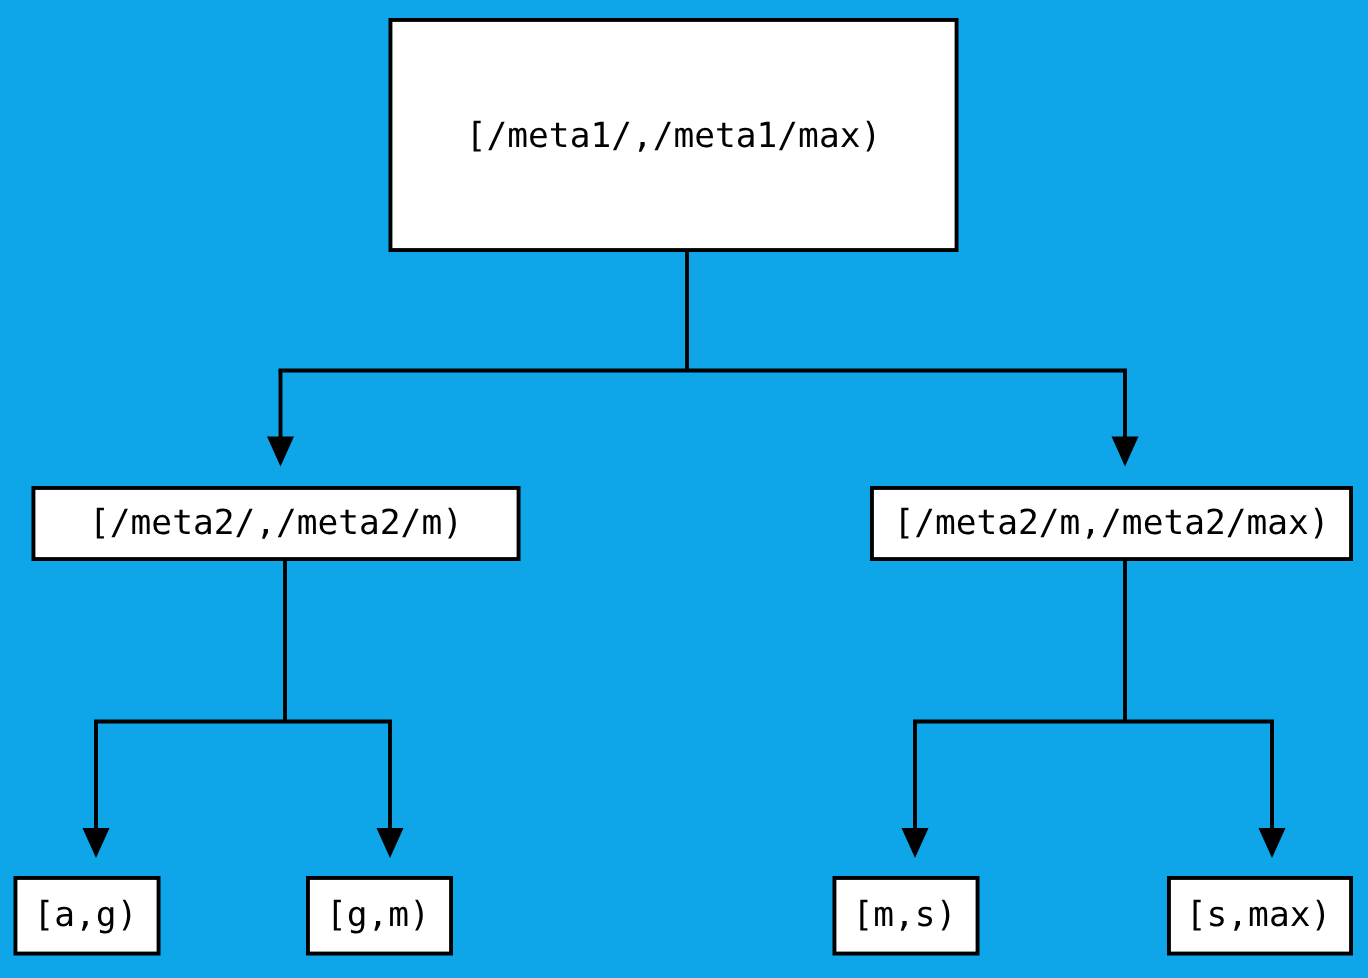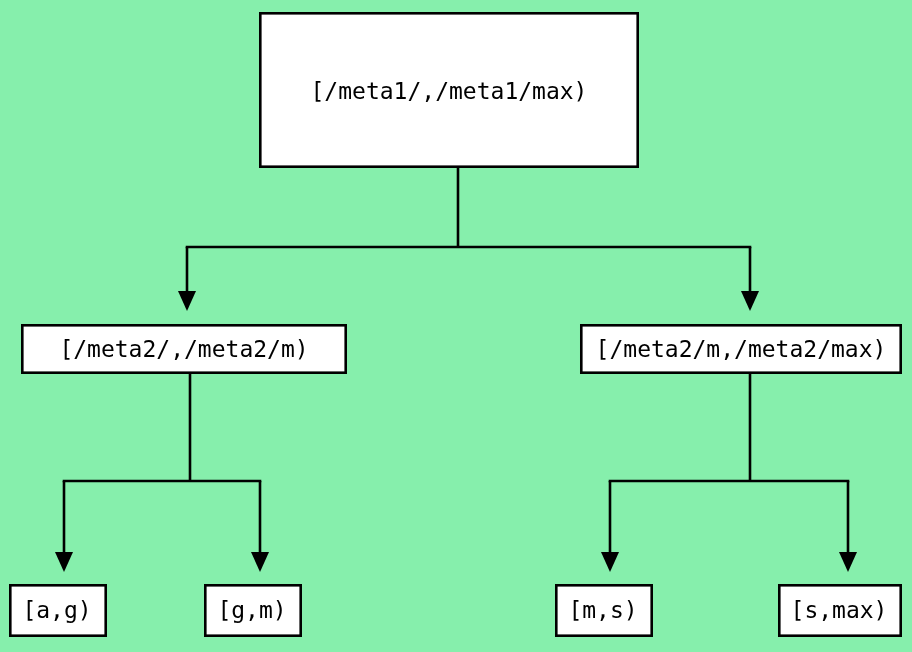--- a/index.html
+++ b/index.html
@@ -10,21 +10,21 @@
   body {
     width: 912px;
     height: 652px;
     font-family: "DejaVu Sans Mono", "Liberation Mono", monospace;
     overflow: hidden;
   }
   #diagram-root {
     position: relative;
     width: 912px;
     height: 652px;
-    background: #86efac;
+    background: #0ea5e9;
   }
   #tree-svg {
     position: absolute;
     left: 0;
     top: 0;
     width: 912px;
     height: 652px;
     display: block;
   }
   .node-box {

